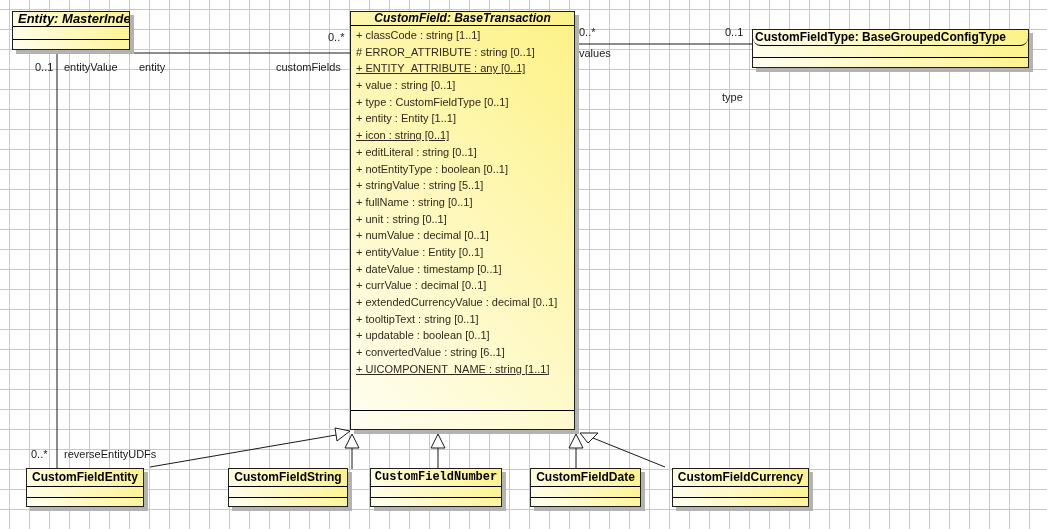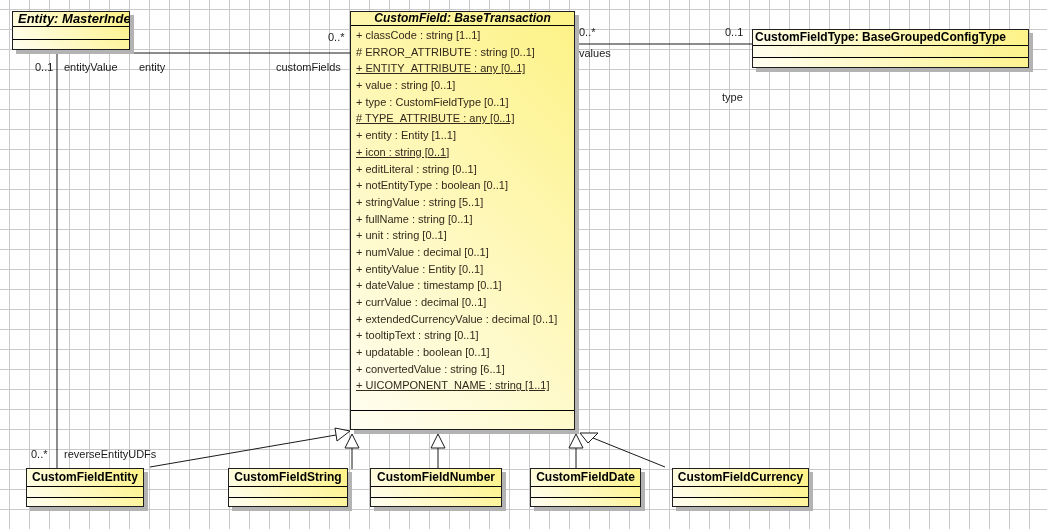--- a/index.html
+++ b/index.html
@@ -38,28 +38,28 @@
     position:absolute;z-index:2;font-size:11px;line-height:13px;color:#1a1a1a;white-space:nowrap;
   }
   
   #box-entity{left:12px;top:11px;width:118px;height:39px;}
   #box-entity .box-title{height:15px;font-size:13px;line-height:14px;padding-left:5px;}
   #box-entity .mid-compartment{height:13px;}
   #box-customfield{left:350px;top:11px;width:225px;height:419px;}
   #box-customfield .box-title{height:14px;font-size:12px;line-height:13px;text-align:center;}
   #box-customfield .attr-list{height:385px;}
   #box-customfieldtype{left:752px;top:29px;width:277px;height:39px;}
-  #box-customfieldtype .box-title{height:16px;font-size:12px;line-height:15px;padding-left:2px;}
+  #box-customfieldtype .box-title{height:16px;font-size:12px;line-height:15px;padding-left:2px;border-radius:8px;}
   #box-customfieldtype .mid-compartment{height:12px;}
   .sub-box{top:468px;height:39px;}
   .sub-box .box-title{height:18px;font-size:12px;line-height:17px;text-align:center;}
   .sub-box .mid-compartment{height:11px;}
   #box-cfentity{left:26px;width:118px;}
   #box-cfstring{left:228px;width:120px;}
-  #box-cfnumber{left:370px;width:132px;}
+  #box-cfnumber{left:370px;width:132px;font-family:Liberation Mono, monospace;}
   #box-cfdate{left:530px;width:111px;}
   #box-cfcurrency{left:672px;width:137px;}
   
   #lbl-mult-entityvalue{left:35px;top:61px;}
   #lbl-role-entityvalue{left:64px;top:61px;}
   #lbl-role-entity{left:139px;top:61px;}
   #lbl-mult-customfields{left:328px;top:31px;}
   #lbl-role-customfields{left:276px;top:61px;}
   #lbl-mult-values{left:579px;top:26px;}
   #lbl-role-values{left:579px;top:47px;}
@@ -96,21 +96,20 @@
   </div>
 
   <div class="uml-box" id="box-customfield">
     <div class="box-title italic">CustomField: BaseTransaction</div>
     <div class="attr-list">
         <div class="attr-row">+ classCode : string [1..1]</div>
         <div class="attr-row"># ERROR_ATTRIBUTE : string [0..1]</div>
         <div class="attr-row u">+ ENTITY_ATTRIBUTE : any [0..1]</div>
         <div class="attr-row">+ value : string [0..1]</div>
         <div class="attr-row">+ type : CustomFieldType [0..1]</div>
-        <div class="attr-row u"># TYPE_ATTRIBUTE : any [0..1]</div>
         <div class="attr-row">+ entity : Entity [1..1]</div>
         <div class="attr-row u">+ icon : string [0..1]</div>
         <div class="attr-row">+ editLiteral : string [0..1]</div>
         <div class="attr-row">+ notEntityType : boolean [0..1]</div>
         <div class="attr-row">+ stringValue : string [5..1]</div>
         <div class="attr-row">+ fullName : string [0..1]</div>
         <div class="attr-row">+ unit : string [0..1]</div>
         <div class="attr-row">+ numValue : decimal [0..1]</div>
         <div class="attr-row">+ entityValue : Entity [0..1]</div>
         <div class="attr-row">+ dateValue : timestamp [0..1]</div>

